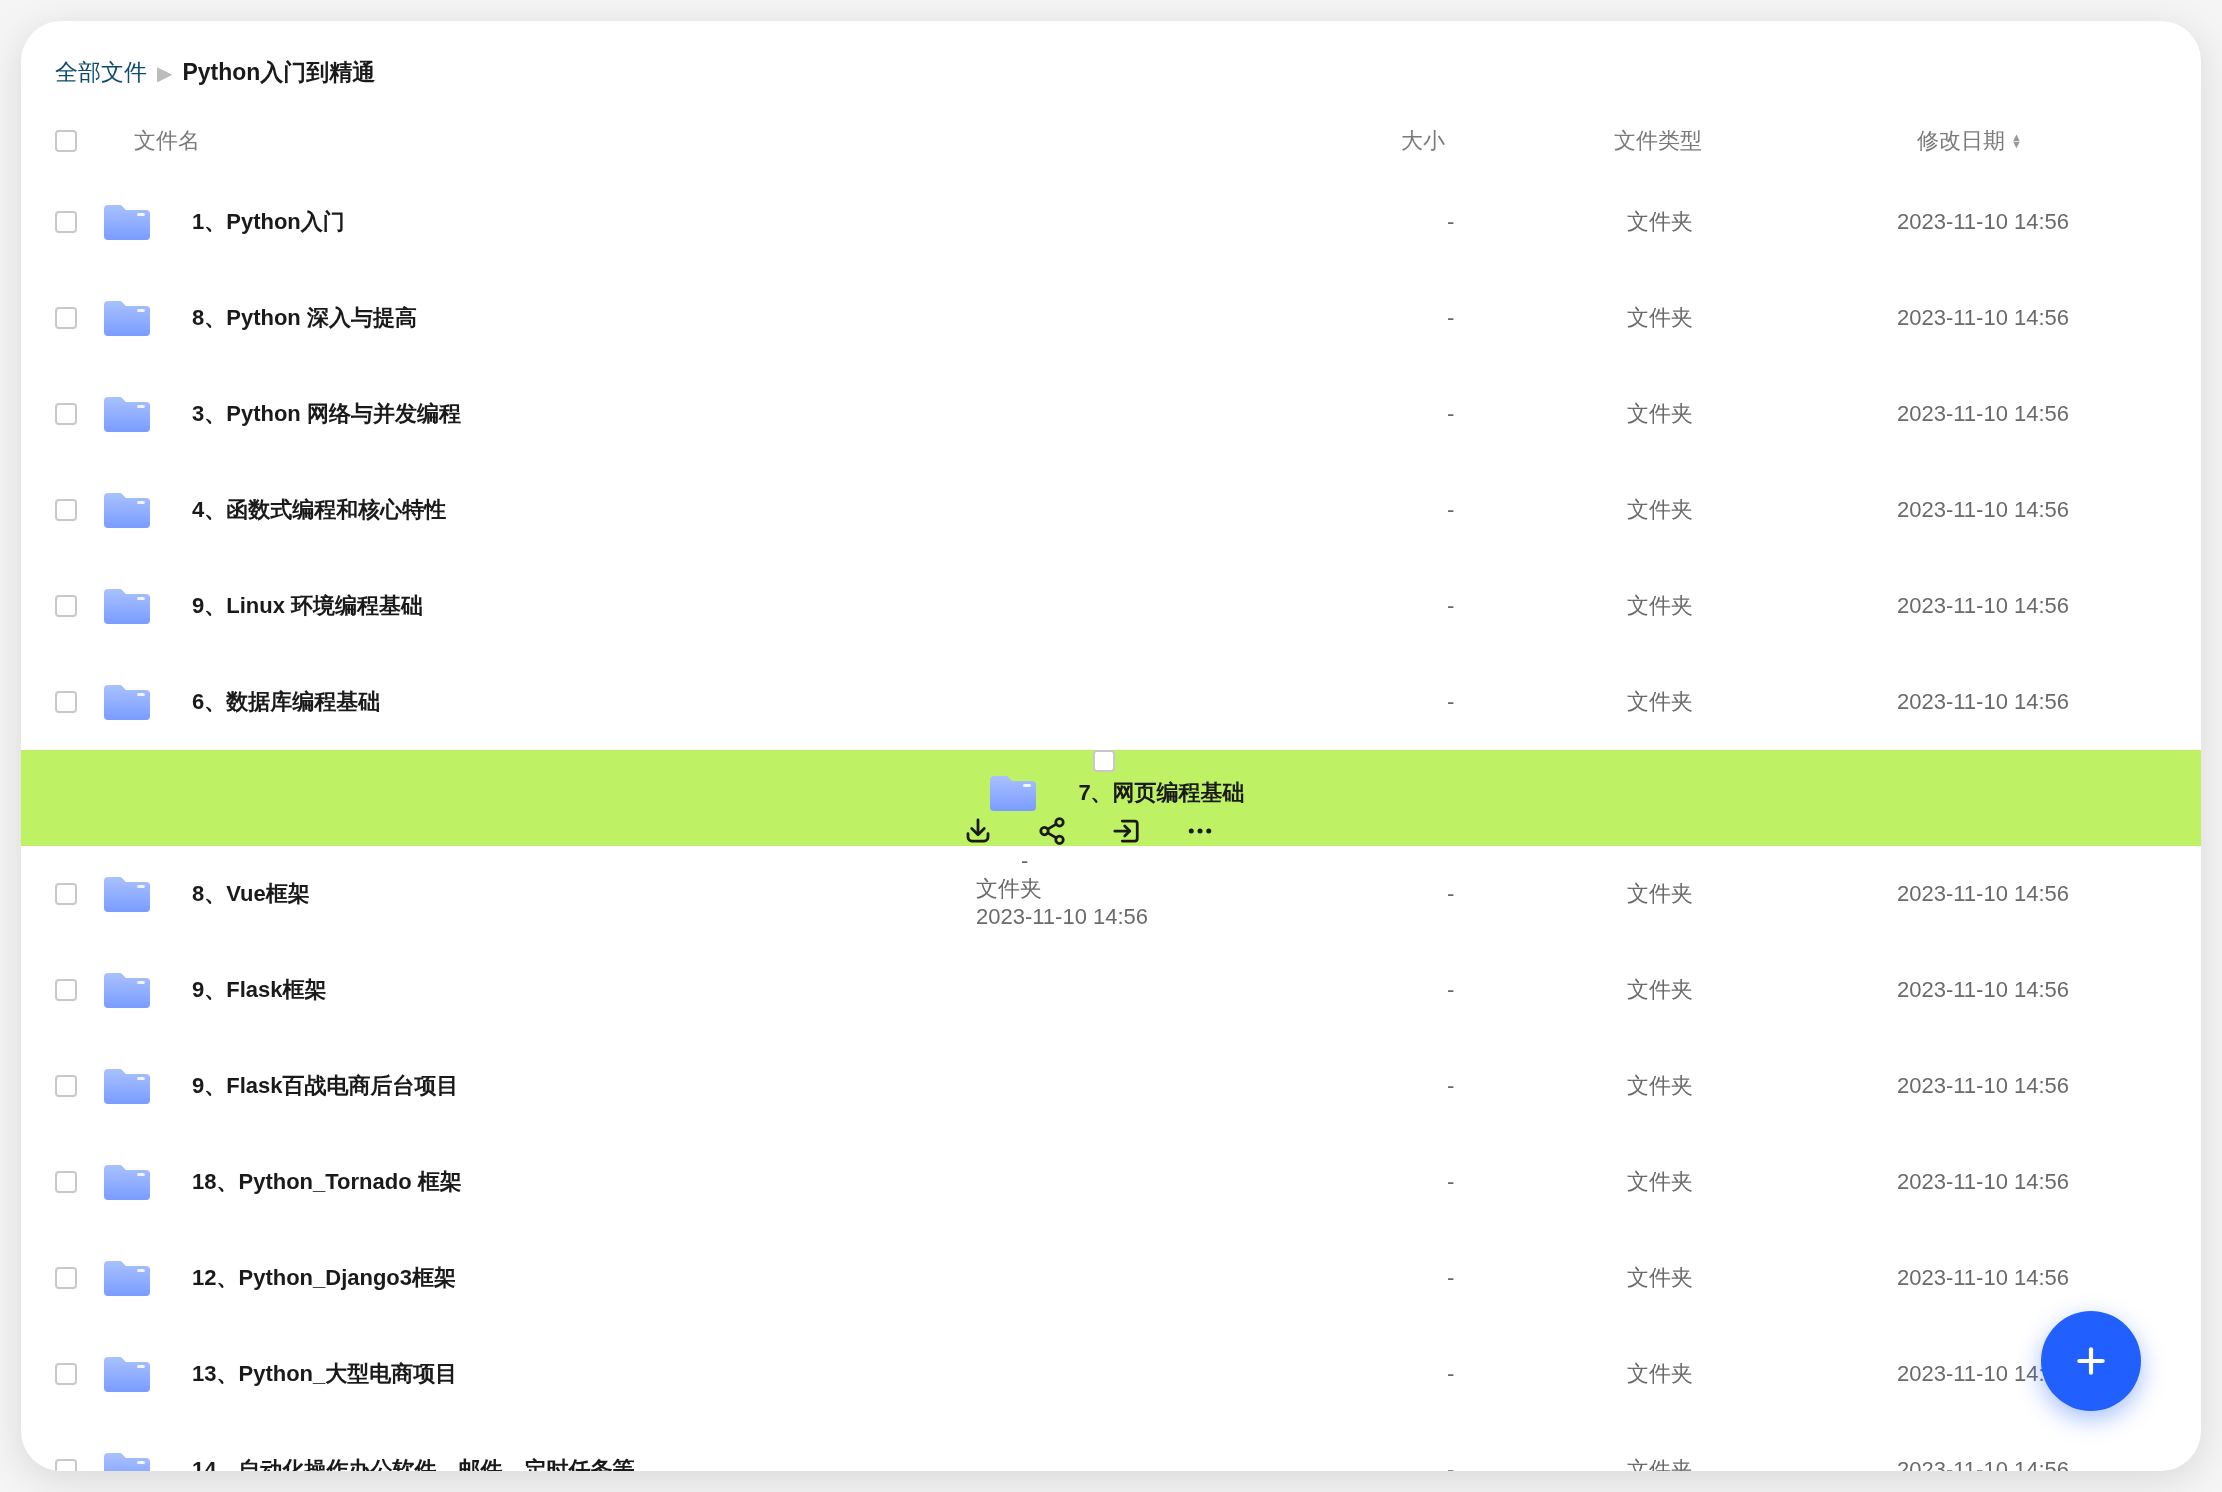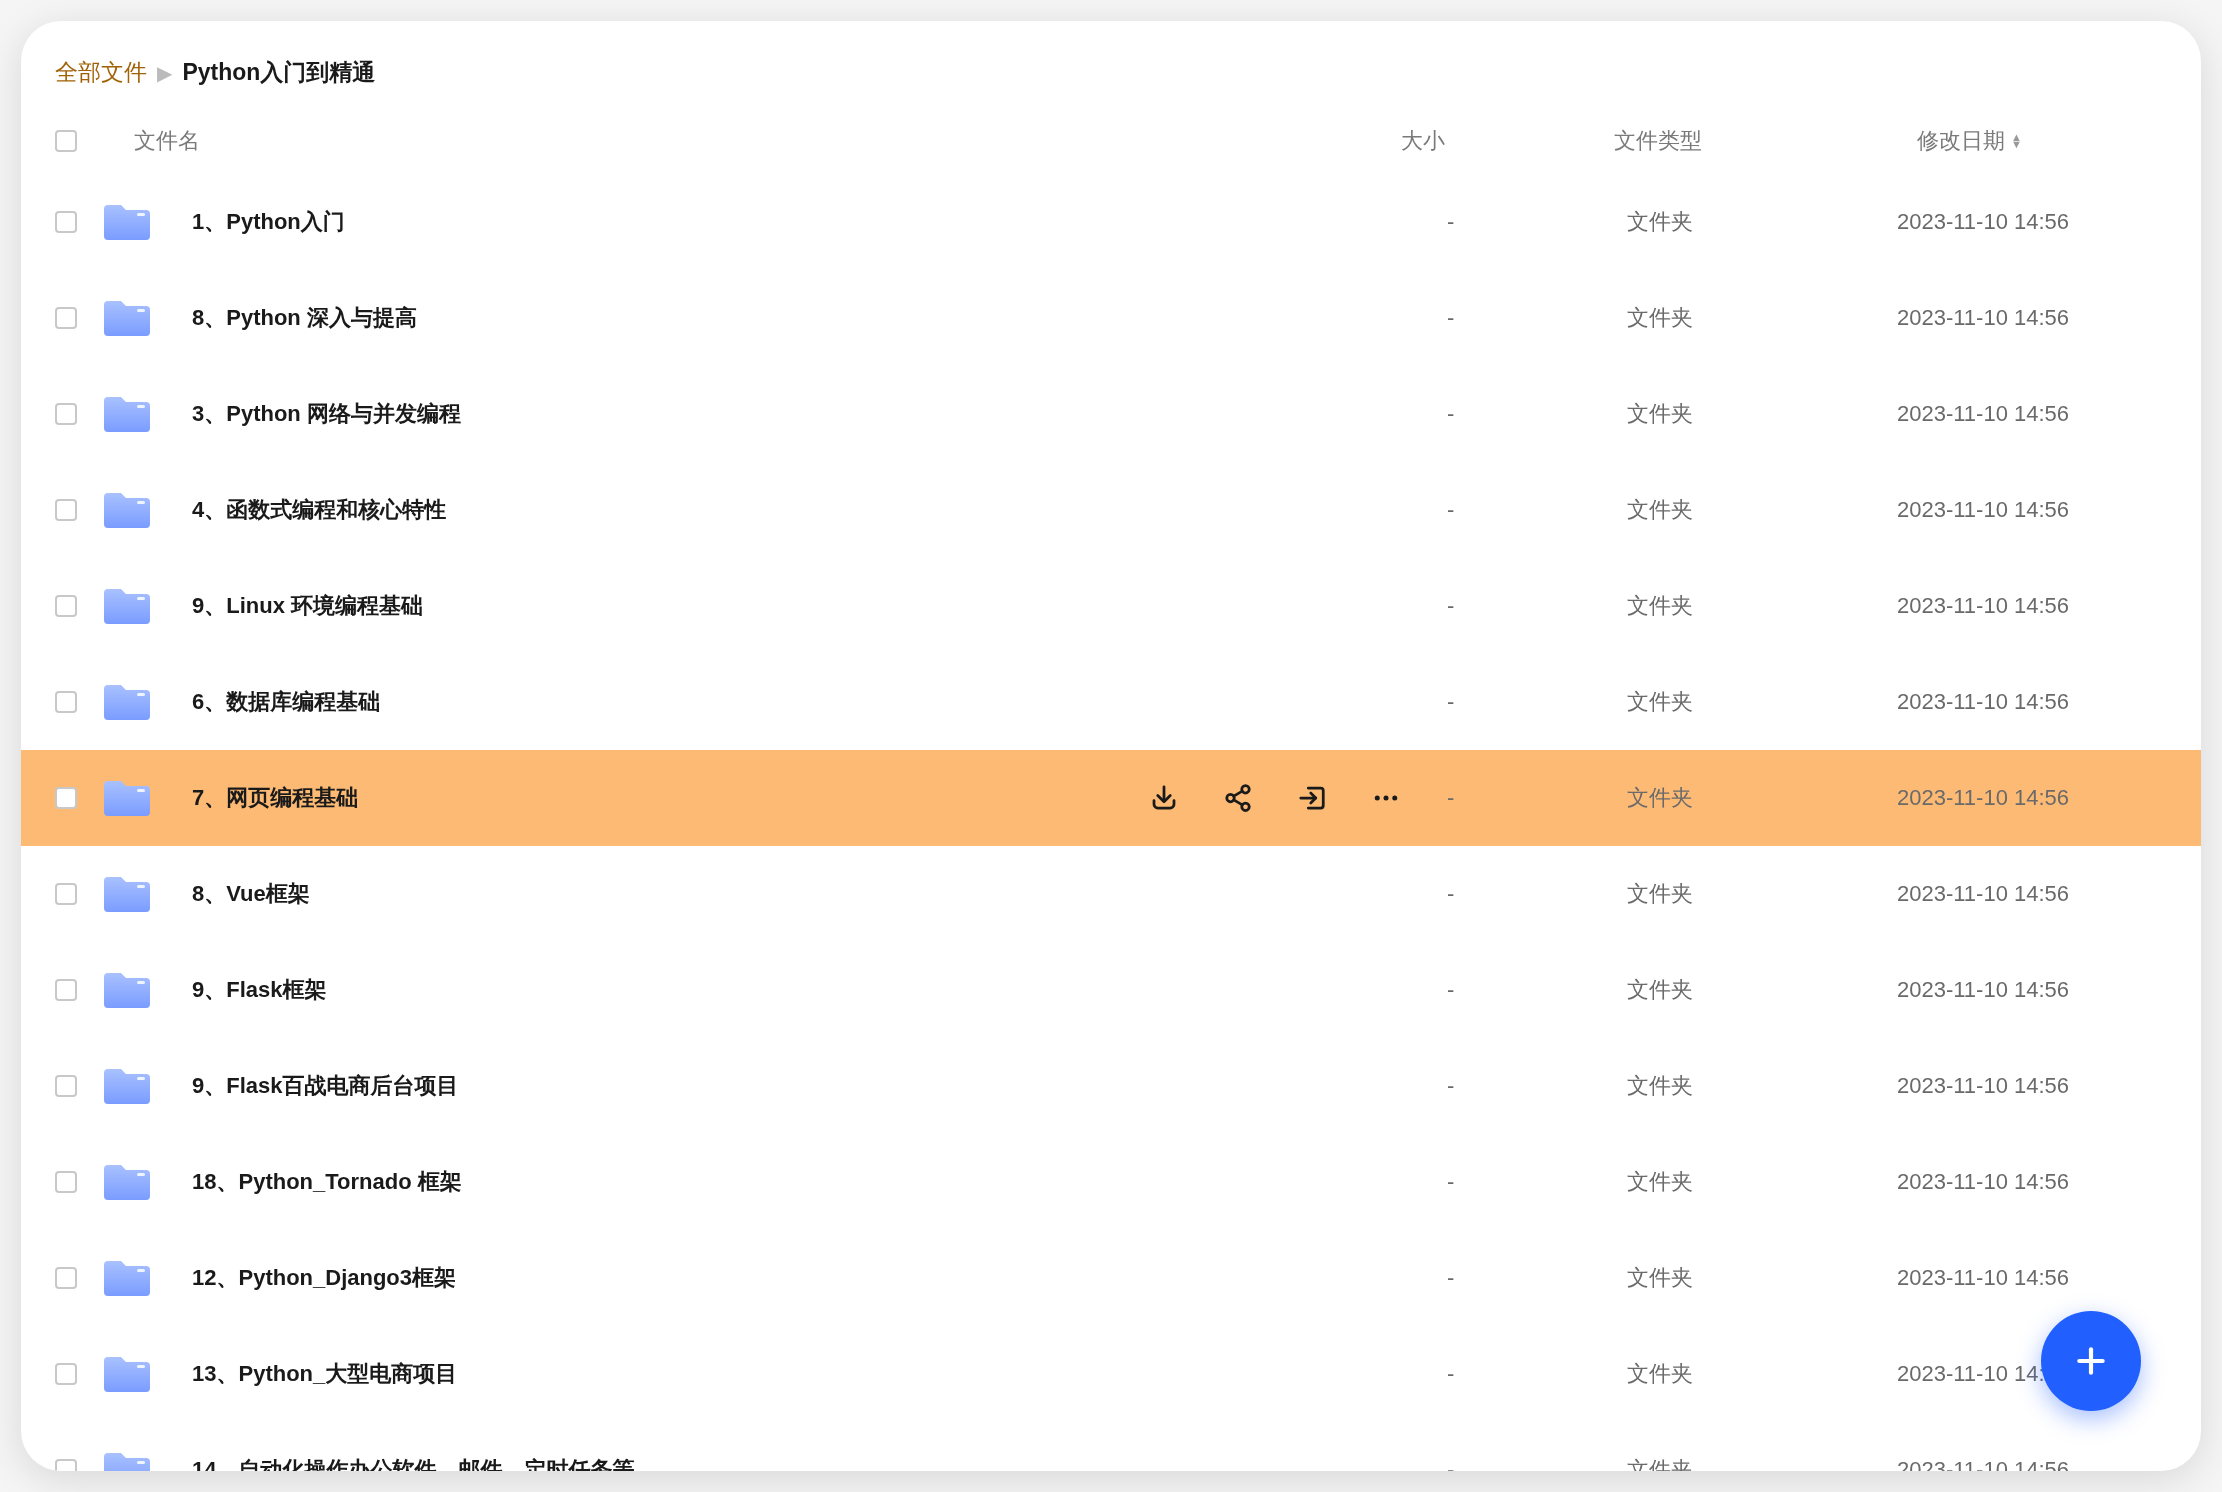--- a/index.html
+++ b/index.html
@@ -23,21 +23,21 @@
   position: relative;
 }
 .breadcrumb {
   display: flex;
   align-items: center;
   padding: 36px 34px 20px 34px;
   font-size: 23px;
   gap: 10px;
 }
 .breadcrumb-root {
-  color: #a16207;
+  color: #0c4a6e;
   cursor: pointer;
 }
 .breadcrumb-sep {
   color: #bbb;
   font-size: 20px;
 }
 .breadcrumb-current {
   color: #1a1a1a;
   font-weight: 600;
 }
@@ -58,21 +58,22 @@
 
 .row {
   display: flex;
   align-items: center;
   padding: 0 34px;
   height: 96px;
   font-size: 22px;
   color: #333;
 }
 .row.hovered {
-  background: #fdba74;
+  background: #bef264;
+  flex-direction: column;
 }
 .checkbox {
   width: 22px;
   height: 22px;
   border: 2px solid #c8c8c8;
   border-radius: 4px;
   background: #fff;
   cursor: pointer;
 }
 .name-cell {

